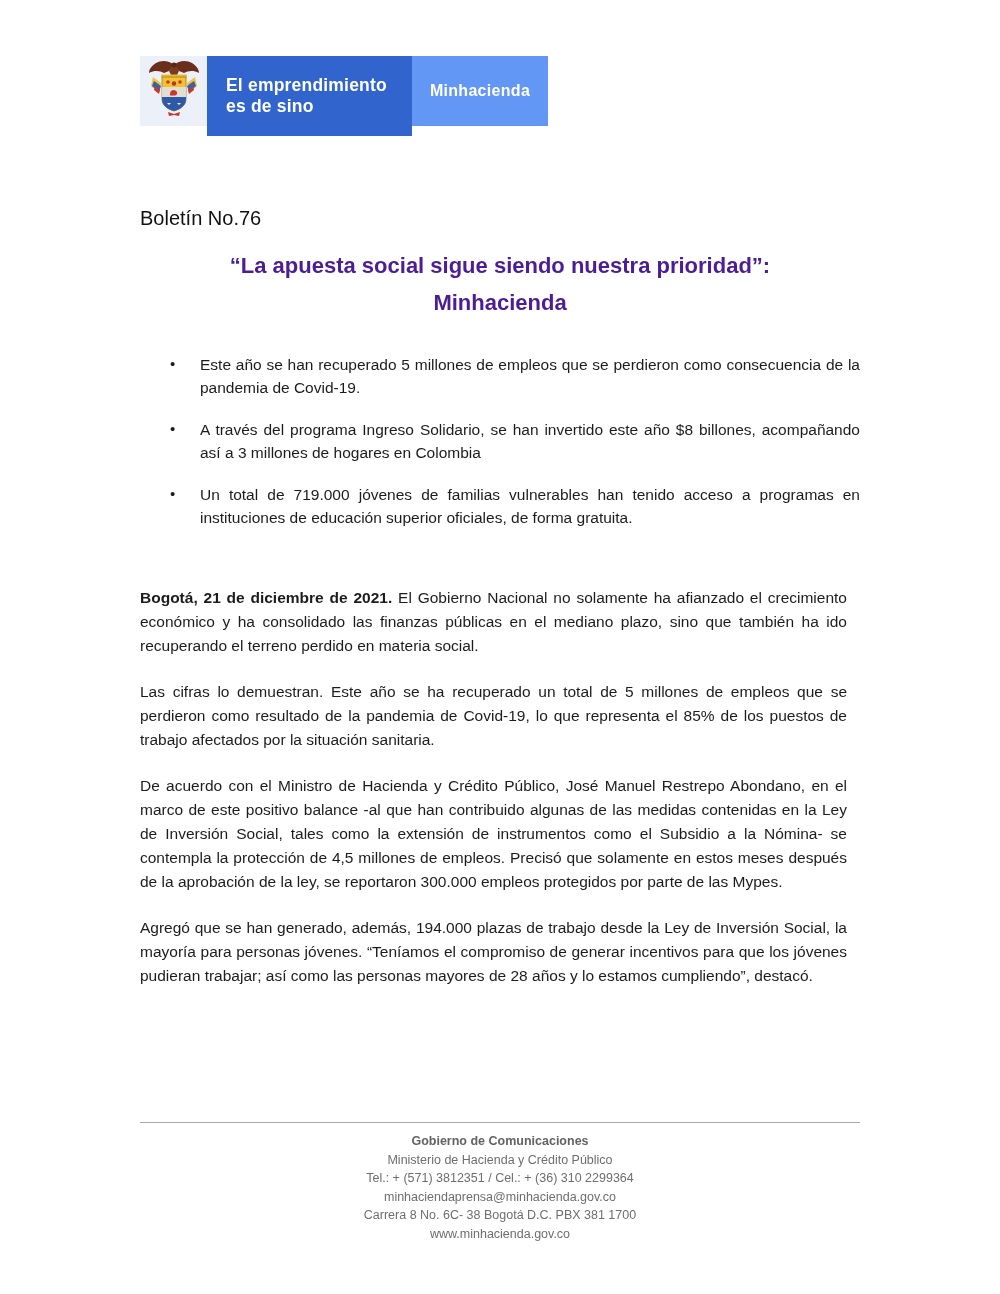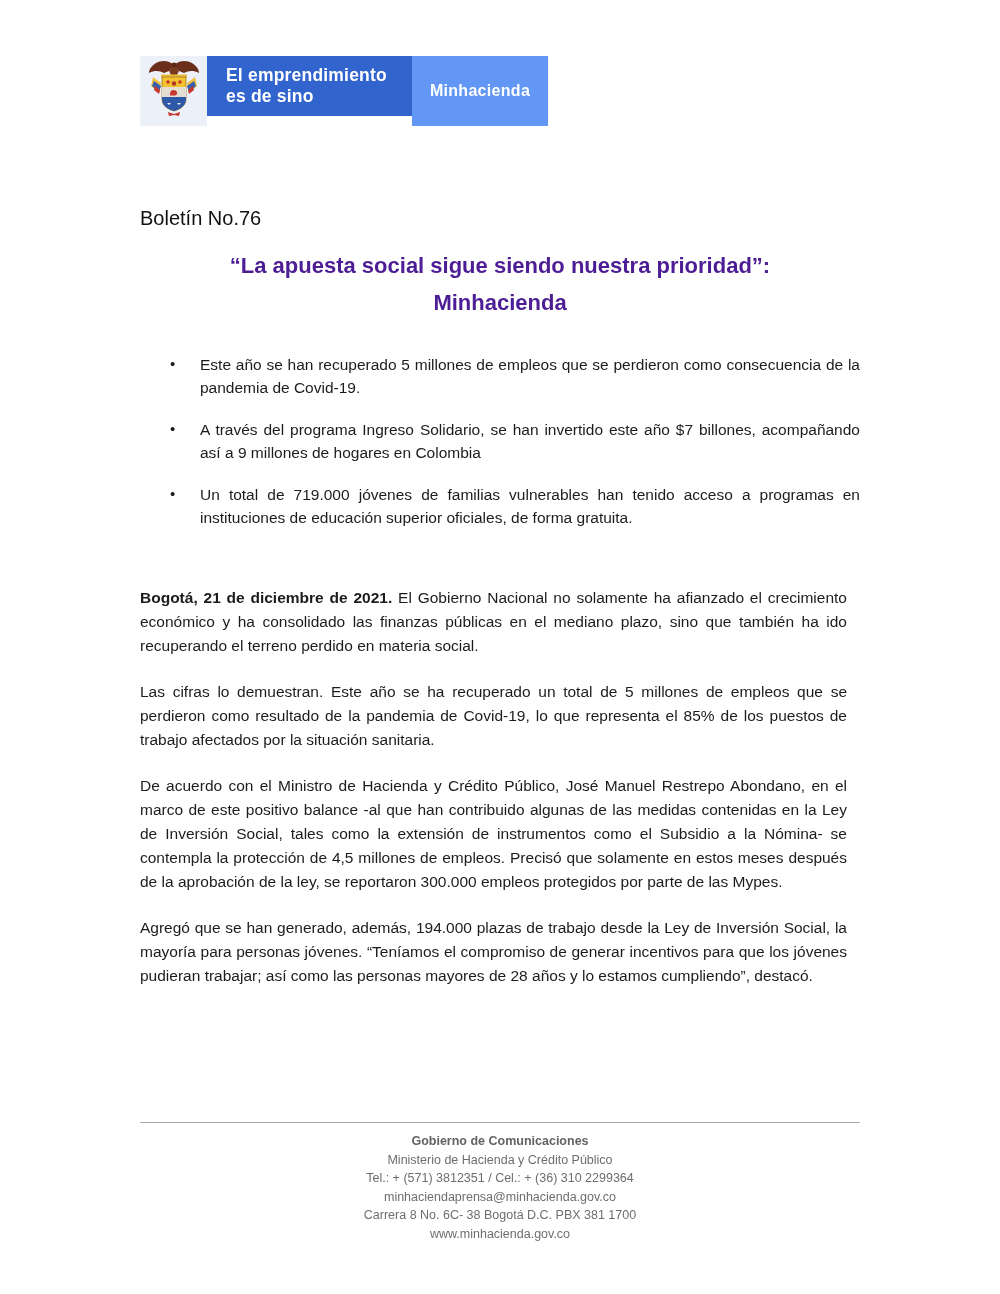--- a/index.html
+++ b/index.html
@@ -13,21 +13,21 @@
     overflow: hidden;
   }
 
   
   .banner { position: absolute; left: 140px; top: 56px; height: 70px; display: flex; }
   .logo-box {
     width: 67px; height: 70px; background: #ecf0f9;
     display: flex; align-items: center; justify-content: center;
   }
   .motto-box {
-    width: 205px; height: 60px; background: #3165cd;
+    width: 205px; height: 80px; background: #3165cd;
     display: flex; flex-direction: column; justify-content: center;
     padding-left: 19px; box-sizing: border-box;
     color: #ffffff; font-weight: bold; font-size: 17.5px; line-height: 21px;
     letter-spacing: 0.2px;
   }
   .brand-box {
     width: 136px; height: 70px; background: #6397f5;
     display: flex; align-items: center; justify-content: center;
     color: #ffffff; font-weight: bold; font-size: 16px; letter-spacing: 0.3px;
   }
@@ -124,21 +124,21 @@
     <div>Minhacienda</div>
   </div>
 
   <ul class="bullets">
     <li class="bullet-item">
       <span class="bullet-dot">•</span>
       <span>Este año se han recuperado 5 millones de empleos que se perdieron como consecuencia de la pandemia de Covid-19.</span>
     </li>
     <li class="bullet-item">
       <span class="bullet-dot">•</span>
-      <span>A través del programa Ingreso Solidario, se han invertido este año $7 billones, acompañando así a 9 millones de hogares en Colombia</span>
+      <span>A través del programa Ingreso Solidario, se han invertido este año $8 billones, acompañando así a 3 millones de hogares en Colombia</span>
     </li>
     <li class="bullet-item">
       <span class="bullet-dot">•</span>
       <span>Un total de 719.000 jóvenes de familias vulnerables han tenido acceso a programas en instituciones de educación superior oficiales, de forma gratuita.</span>
     </li>
   </ul>
 
   <div class="body-text">
     <p><span class="lead-bold">Bogotá, 21 de diciembre de 2021.</span><span> El Gobierno Nacional no solamente ha afianzado el crecimiento económico y ha consolidado las finanzas públicas en el mediano plazo, sino que también ha ido recuperando el terreno perdido en materia social.</span></p>
     <p><span>Las cifras lo demuestran. Este año se ha recuperado un total de 5 millones de empleos que se perdieron como resultado de la pandemia de Covid-19, lo que representa el 85% de los puestos de trabajo afectados por la situación sanitaria.</span></p>

